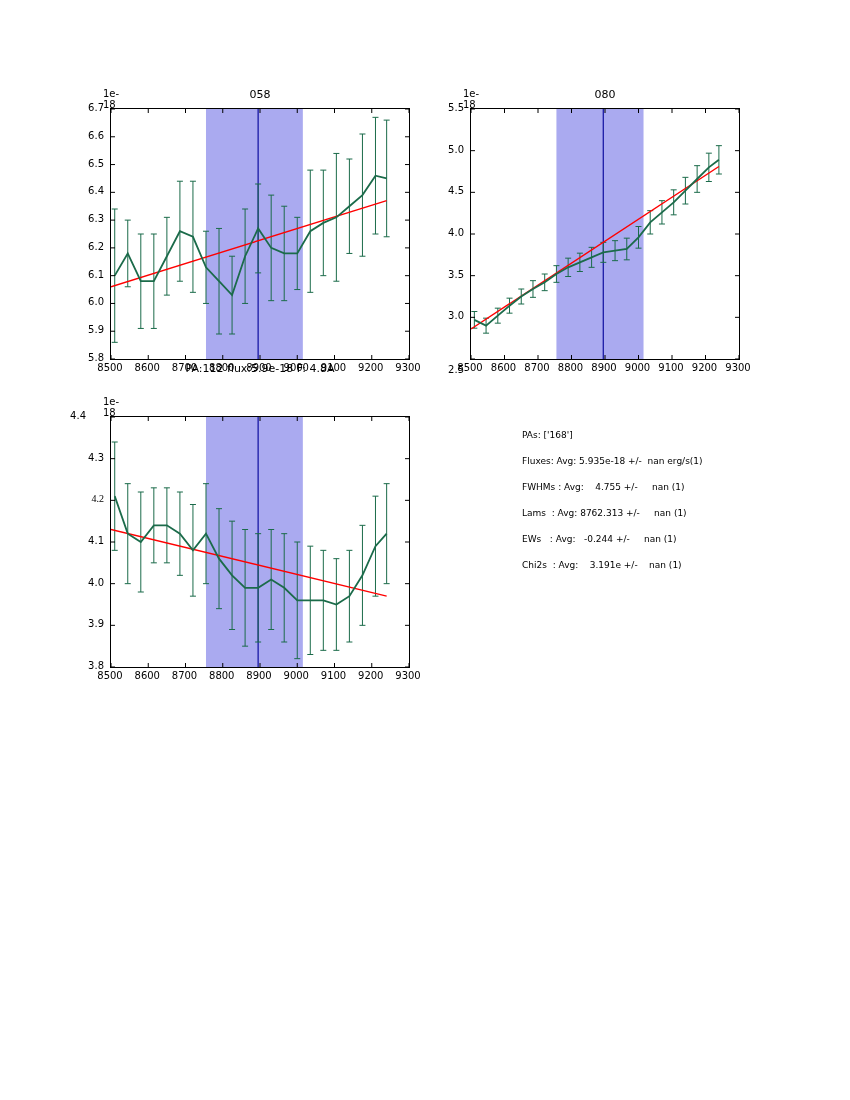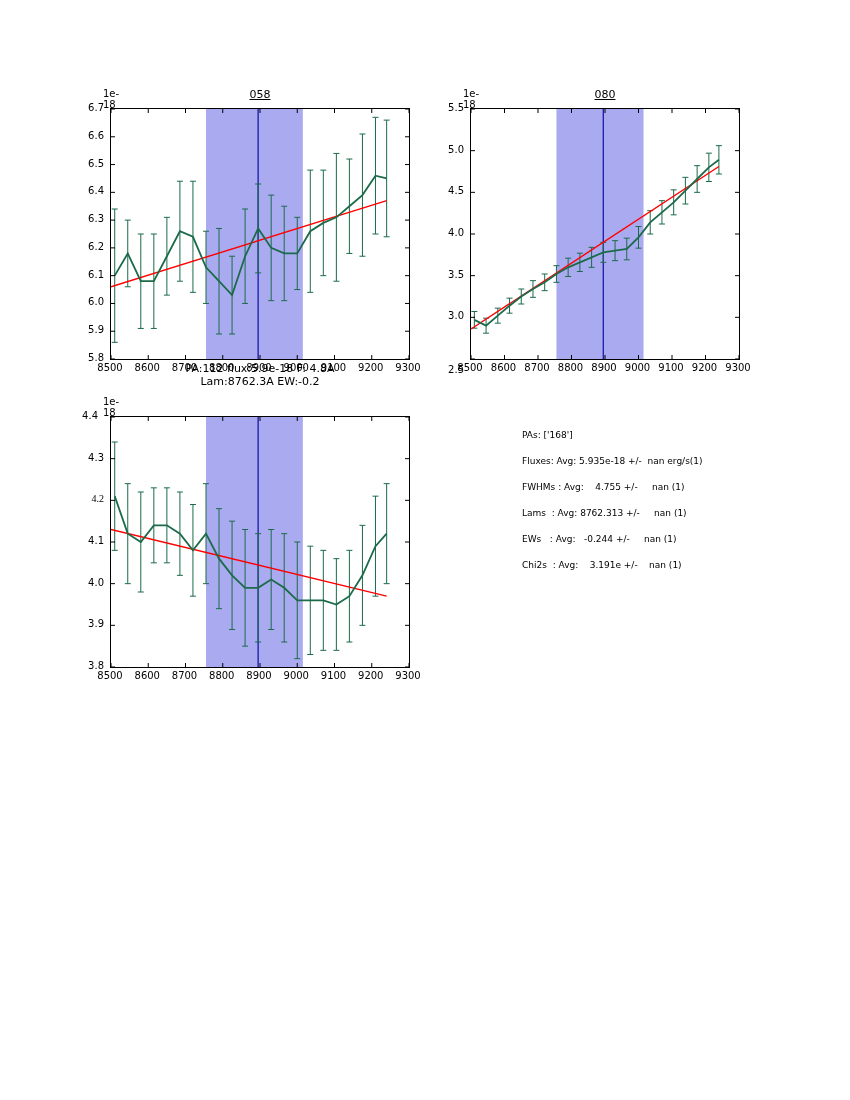--- a/index.html
+++ b/index.html
@@ -1,19 +1,19 @@
 <!DOCTYPE html>
 <html><head>
 <meta charset="utf-8">
 <style>
   html,body{margin:0;padding:0;}
   body{width:850px;height:1100px;background:#ffffff;font-family:"DejaVu Sans",sans-serif;position:relative;overflow:hidden;}
   .panel{position:absolute;}
   .axes{position:absolute;border:1px solid #000;background:#fff;box-sizing:border-box;}
-  .title{position:absolute;text-align:center;font-size:11px;color:#000;text-decoration:underline;}
+  .title{position:absolute;text-align:center;font-size:11px;color:#000;}
   .expo{position:absolute;font-size:10px;color:#000;}
   .tick-label-y{position:absolute;font-size:10px;color:#000;text-align:right;}
   .tick-label-x{position:absolute;font-size:10px;color:#000;text-align:center;}
   .caption{position:absolute;font-size:11px;color:#000;text-align:center;width:100%;}
   .statline{position:absolute;font-size:9px;color:#000;white-space:pre;}
   svg{display:block;}
 </style>
 </head>
 <body>
 
@@ -283,21 +283,20 @@
       <div class="tick-label-x" style="left: 584px; top: 362px; width: 40px;">8900</div>
       <div class="tick-label-x" style="left: 617.5px; top: 362px; width: 40px;">9000</div>
       <div class="tick-label-x" style="left: 651px; top: 362px; width: 40px;">9100</div>
       <div class="tick-label-x" style="left: 684.5px; top: 362px; width: 40px;">9200</div>
       <div class="tick-label-x" style="left: 718px; top: 362px; width: 40px;">9300</div>
     </div>
 </div>
 
 <div style="position:absolute;left:110px;top:362px;width:300px;">
   <div class="caption" style="position:static;">PA:112 flux:5.9e-18 F: 4.8A</div>
-  <div class="caption" style="position:static;">Lam:8762.3A EW:-0.2</div>
 </div>
 
 <div class="panel" style="left:0;top:0;">
   <div class="expo" style="left:103px;top:396px;">1e-18</div>
   <div class="title" style="left:110px;top:396px;width:300px;"></div>
   <div class="axes" style="left:110px;top:416px;width:300px;height:252px;">
     <svg id="svg2" width="298" height="250" viewBox="0 0 298 250">
         <rect x="94.9875" y="0" width="96.85000000000001" height="250" fill="#aaaaf0"></rect>
         <line x1="147.13750000000002" y1="0" x2="147.13750000000002" y2="250" stroke="#2222aa" stroke-width="1.4"></line>
         <line x1="3.725" y1="133.33333333333331" x2="3.725" y2="25.0000000000002" stroke="#1b6b4a" stroke-width="1"></line>
@@ -402,21 +401,21 @@
         <line x1="298" y1="0" x2="294" y2="0" stroke="#000" stroke-width="1"></line>
       </svg>
   </div>
   <div id="y2">
       <div class="tick-label-y" style="left: 62px; top: 660px; width: 42px;">3.8</div>
       <div class="tick-label-y" style="left: 62px; top: 618.333px; width: 42px;">3.9</div>
       <div class="tick-label-y" style="left: 62px; top: 576.667px; width: 42px;">4.0</div>
       <div class="tick-label-y" style="left: 62px; top: 535px; width: 42px;">4.1</div>
       <div class="tick-label-y" style="left: 62px; top: 493.333px; width: 42px; font-family: Liberation Serif, serif;">4.2</div>
       <div class="tick-label-y" style="left: 62px; top: 451.667px; width: 42px;">4.3</div>
-      <div class="tick-label-y" style="left: 56px; top: 410px; width: 42px;">4.4</div>
+      <div class="tick-label-y" style="left: 44px; top: 410px; width: 42px;">4.4</div>
     </div>
   <div id="x2">
       <div class="tick-label-x" style="left: 90px; top: 670px; width: 40px;">8500</div>
       <div class="tick-label-x" style="left: 127.25px; top: 670px; width: 40px;">8600</div>
       <div class="tick-label-x" style="left: 164.5px; top: 670px; width: 40px;">8700</div>
       <div class="tick-label-x" style="left: 201.75px; top: 670px; width: 40px;">8800</div>
       <div class="tick-label-x" style="left: 239px; top: 670px; width: 40px;">8900</div>
       <div class="tick-label-x" style="left: 276.25px; top: 670px; width: 40px;">9000</div>
       <div class="tick-label-x" style="left: 313.5px; top: 670px; width: 40px;">9100</div>
       <div class="tick-label-x" style="left: 350.75px; top: 670px; width: 40px;">9200</div>

